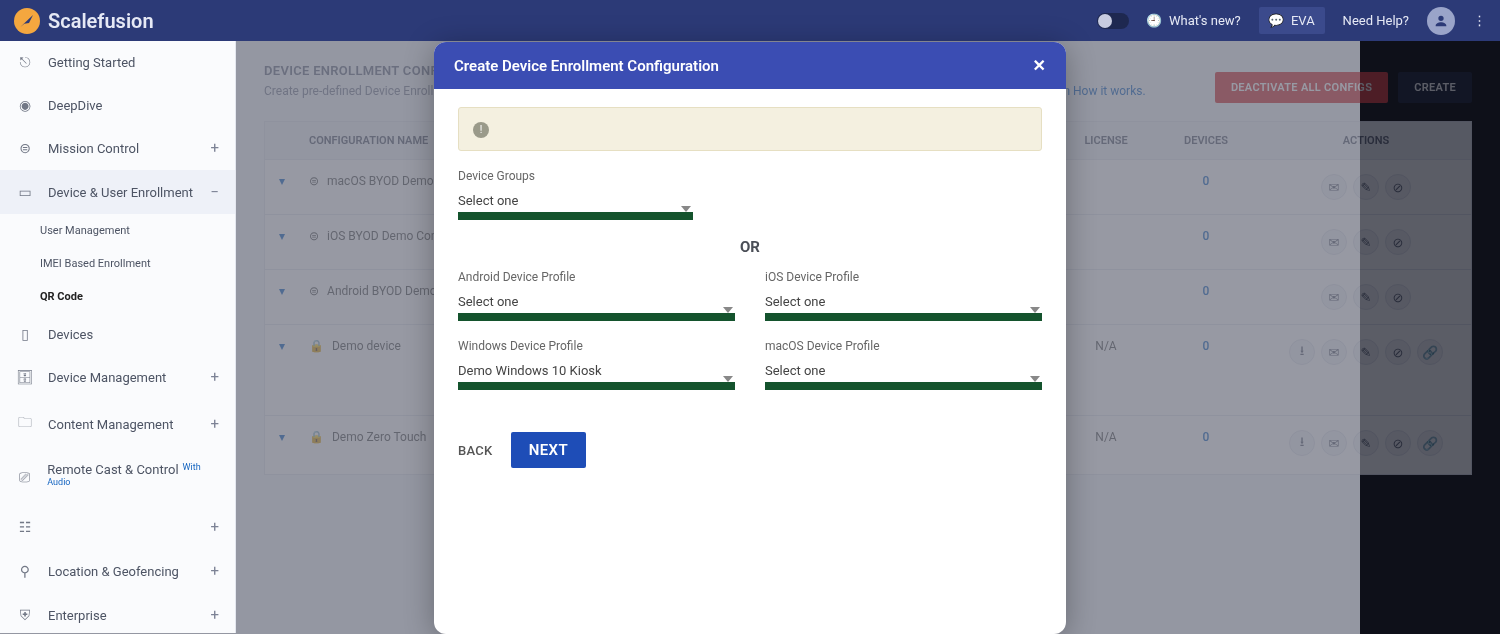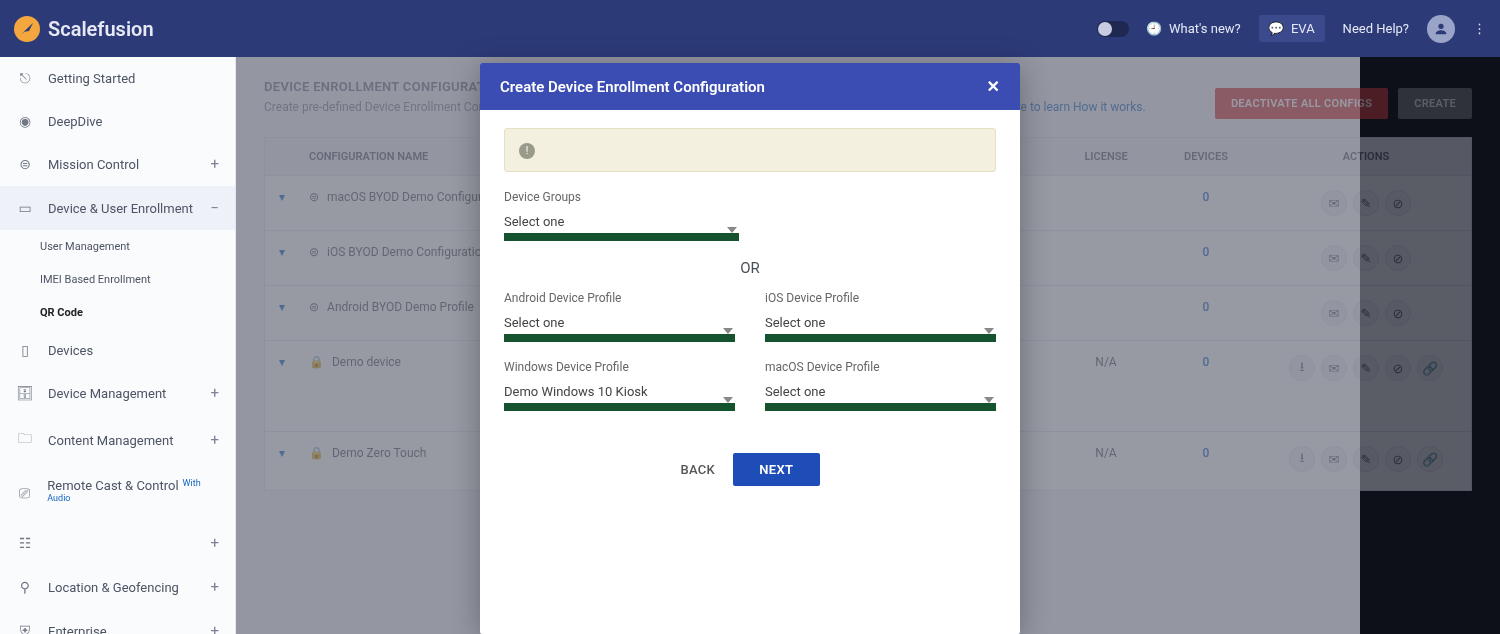--- a/index.html
+++ b/index.html
@@ -1,17 +1,17 @@
 <!DOCTYPE html>
 <html><head>
 <meta charset="utf-8">
 <style>
   *{box-sizing:border-box;margin:0;padding:0;font-family:Roboto,Arial,sans-serif}
   body{background:#f5f6fa;color:#333;font-size:14px;overflow:hidden;position:relative;width:1500px;height:634px}
-  .topbar{height:57px;background:#2c3a77;display:flex;align-items:center;padding:18px 14px;color:#e6e9f5}
+  .topbar{height:41px;background:#2c3a77;display:flex;align-items:center;padding:18px 14px;color:#e6e9f5}
   .logo{display:flex;align-items:center;gap:8px;font-size:20px;font-weight:600;color:#e6e9f5}
   .logo-mark{width:26px;height:26px;border-radius:50%;background:#f4a73f;display:flex;align-items:center;justify-content:center}
   .topbar-right{margin-left:auto;display:flex;align-items:center;gap:18px;font-size:13px}
   .toggle{width:32px;height:16px;border-radius:8px;background:#1e2850;position:relative}
   .toggle::after{content:"";width:14px;height:14px;border-radius:50%;background:#c8cce0;position:absolute;top:1px;left:1px}
   .top-link{display:flex;align-items:center;gap:6px;color:#e6e9f5;cursor:pointer}
   .top-link.eva{background:#3b4a8c;padding:6px 10px;border-radius:2px}
   .avatar{width:28px;height:28px;border-radius:50%;background:#9aa4c9;display:flex;align-items:center;justify-content:center;color:#2c3a77}
   .layout{display:flex;height:calc(634px - 42px)}
   .sidebar{width:236px;background:#fafbfd;border-right:1px solid #e4e7ef;overflow:hidden;color:#4d5464}
@@ -21,60 +21,60 @@
   .side-sub.active{font-weight:700;color:#222}
   .side-item.active{background:#eef1f8}
   .badge{font-size:9px;color:#1565c0;margin-left:4px;position:relative;top:-4px}
   .main{flex:1;padding:22px 28px;overflow:hidden}
   .page-title{font-size:13px;font-weight:600;color:#6c7386;letter-spacing:.3px;margin-bottom:6px}
   .page-sub{font-size:12px;color:#7c8295;margin-bottom:4px}
   .page-sub a{color:#1565c0;cursor:pointer}
   .topbtns{display:flex;gap:10px;justify-content:flex-end;margin:-30px 0 18px}
   .btn{padding:9px 16px;font-size:11px;font-weight:600;border:none;cursor:pointer;border-radius:2px;letter-spacing:.3px}
   .btn-red{background:#d32f2f;color:#fff}
-  .btn-blue{background:#737373;color:#fff}
+  .btn-blue{background:#0f172a;color:#fff}
   .table{background:#fff}
   .thead{display:flex;background:#f1f3f8;border:1px solid #e4e7ef;padding:12px 0;font-size:11px;font-weight:600;color:#5a6070}
   .c-chev{width:36px}
   .c-name{flex:2;padding-left:8px}
   .c-code{flex:1.6}
   .c-profile{flex:1.6}
   .c-license{width:90px;text-align:center}
   .c-devices{width:110px;text-align:center}
   .c-actions{width:210px;text-align:center}
   .row{display:flex;border:1px solid #e4e7ef;border-top:none;padding:14px 0;align-items:flex-start;font-size:12px;color:#555}
   .row .c-chev{padding-left:14px;color:#1565c0;cursor:pointer}
   .row .c-name{display:flex;gap:8px;align-items:flex-start}
   .row .c-devices{color:#1565c0;font-weight:500}
   .actions{display:flex;gap:6px;justify-content:center}
   .act{width:26px;height:26px;border-radius:50%;background:#f2f3f7;border:1px solid #e1e3eb;display:flex;align-items:center;justify-content:center;cursor:pointer;color:#5a6070;font-size:13px}
   .prof-lines{display:flex;flex-direction:column;gap:2px}
   .prof-lines span{display:flex;gap:6px}
   .overlay{position:absolute;inset:0;background:rgba(30,35,55,.45);display:flex;justify-content:center}
   .sidebar, .topbar{position:relative;z-index:1}
   .content-dim{opacity:.55}
-  .modal{width:540px;background:#fff;margin-top:63px;border-radius:2px;box-shadow:0 4px 30px rgba(0,0,0,.3);overflow:hidden;position:relative;z-index:30}
+  .modal{width:632px;background:#fff;margin-top:42px;border-radius:12px;box-shadow:0 4px 30px rgba(0,0,0,.3);overflow:hidden;position:relative;z-index:30}
   .modal-head{background:#3b4db3;color:#fff;padding:14px 20px;display:flex;justify-content:space-between;align-items:center;font-size:15px;font-weight:600}
   .modal-body{padding:18px 24px 10px}
   .tabs{display:flex;border:1px solid #c9d1e6;border-radius:3px;overflow:hidden;width:270px;margin:0 auto 18px}
   .tab{flex:1;text-align:center;padding:7px 0;font-size:12px;color:#1e4db7;cursor:pointer}
   .tab+.tab{border-left:1px solid #c9d1e6}
   .tab.active{background:#3b4db3;color:#fff}
   .notice{background:#f4f0e0;border:1px solid #e6dfc2;border-radius:3px;padding:12px 14px;display:flex;gap:12px;font-size:12px;color:#5a5a50;margin-bottom:18px;line-height:1.45}
   .notice-icon{width:16px;height:16px;border-radius:50%;background:#9a9a8a;color:#fff;font-size:10px;display:flex;align-items:center;justify-content:center;flex-shrink:0;margin-top:2px}
   .lbl{font-size:12px;color:#666;margin-bottom:6px;display:block}
   .select{border:none;border-bottom:8px solid #14532d;width:100%;background:transparent;font-size:13px;padding:4px 0;color:#444}
   .select-wrap{position:relative;margin-bottom:18px}
   .select-wrap::after{content:"";position:absolute;right:2px;bottom:8px;width:0;height:0;border-left:5px solid transparent;border-right:5px solid transparent;border-top:6px solid #888}
-  .or{text-align:center;font-weight:400;color:#4b4f57;margin:4px 0 14px;font-size:15px}
+  .or{text-align:center;font-weight:700;color:#4b4f57;margin:4px 0 14px;font-size:15px}
   .row2{display:flex;gap:30px}
   .row2>div{flex:1}
-  .modal-foot{padding:14px 24px 20px;display:flex;justify-content:center;gap:18px;align-items:center}
+  .modal-foot{padding:14px 24px 20px;display:flex;justify-content:flex-start;gap:18px;align-items:center}
   .btn-flat{background:none;border:none;font-size:13px;font-weight:500;color:#555;cursor:pointer;letter-spacing:.3px}
-  .btn-next{background:#1e4db7;color:#fff;padding:9px 26px;font-size:13px;font-weight:600;border:none;border-radius:2px;cursor:pointer;letter-spacing:.4px}
+  .btn-next{background:#1e4db7;color:#fff;padding:9px 18px;font-size:15px;font-weight:600;border:none;border-radius:2px;cursor:pointer;letter-spacing:.4px}
   .ico{display:inline-flex;width:18px;justify-content:center;font-size:14px;color:#727886}
   svg{width:16px;height:16px;fill:currentColor}
   .rightpad{width:140px;background:#000;height:100%;position:absolute;right:0;top:0;z-index:0}
 </style>
 </head>
 <body>
 
 <div class="rightpad"></div>
 
 <div class="topbar">

